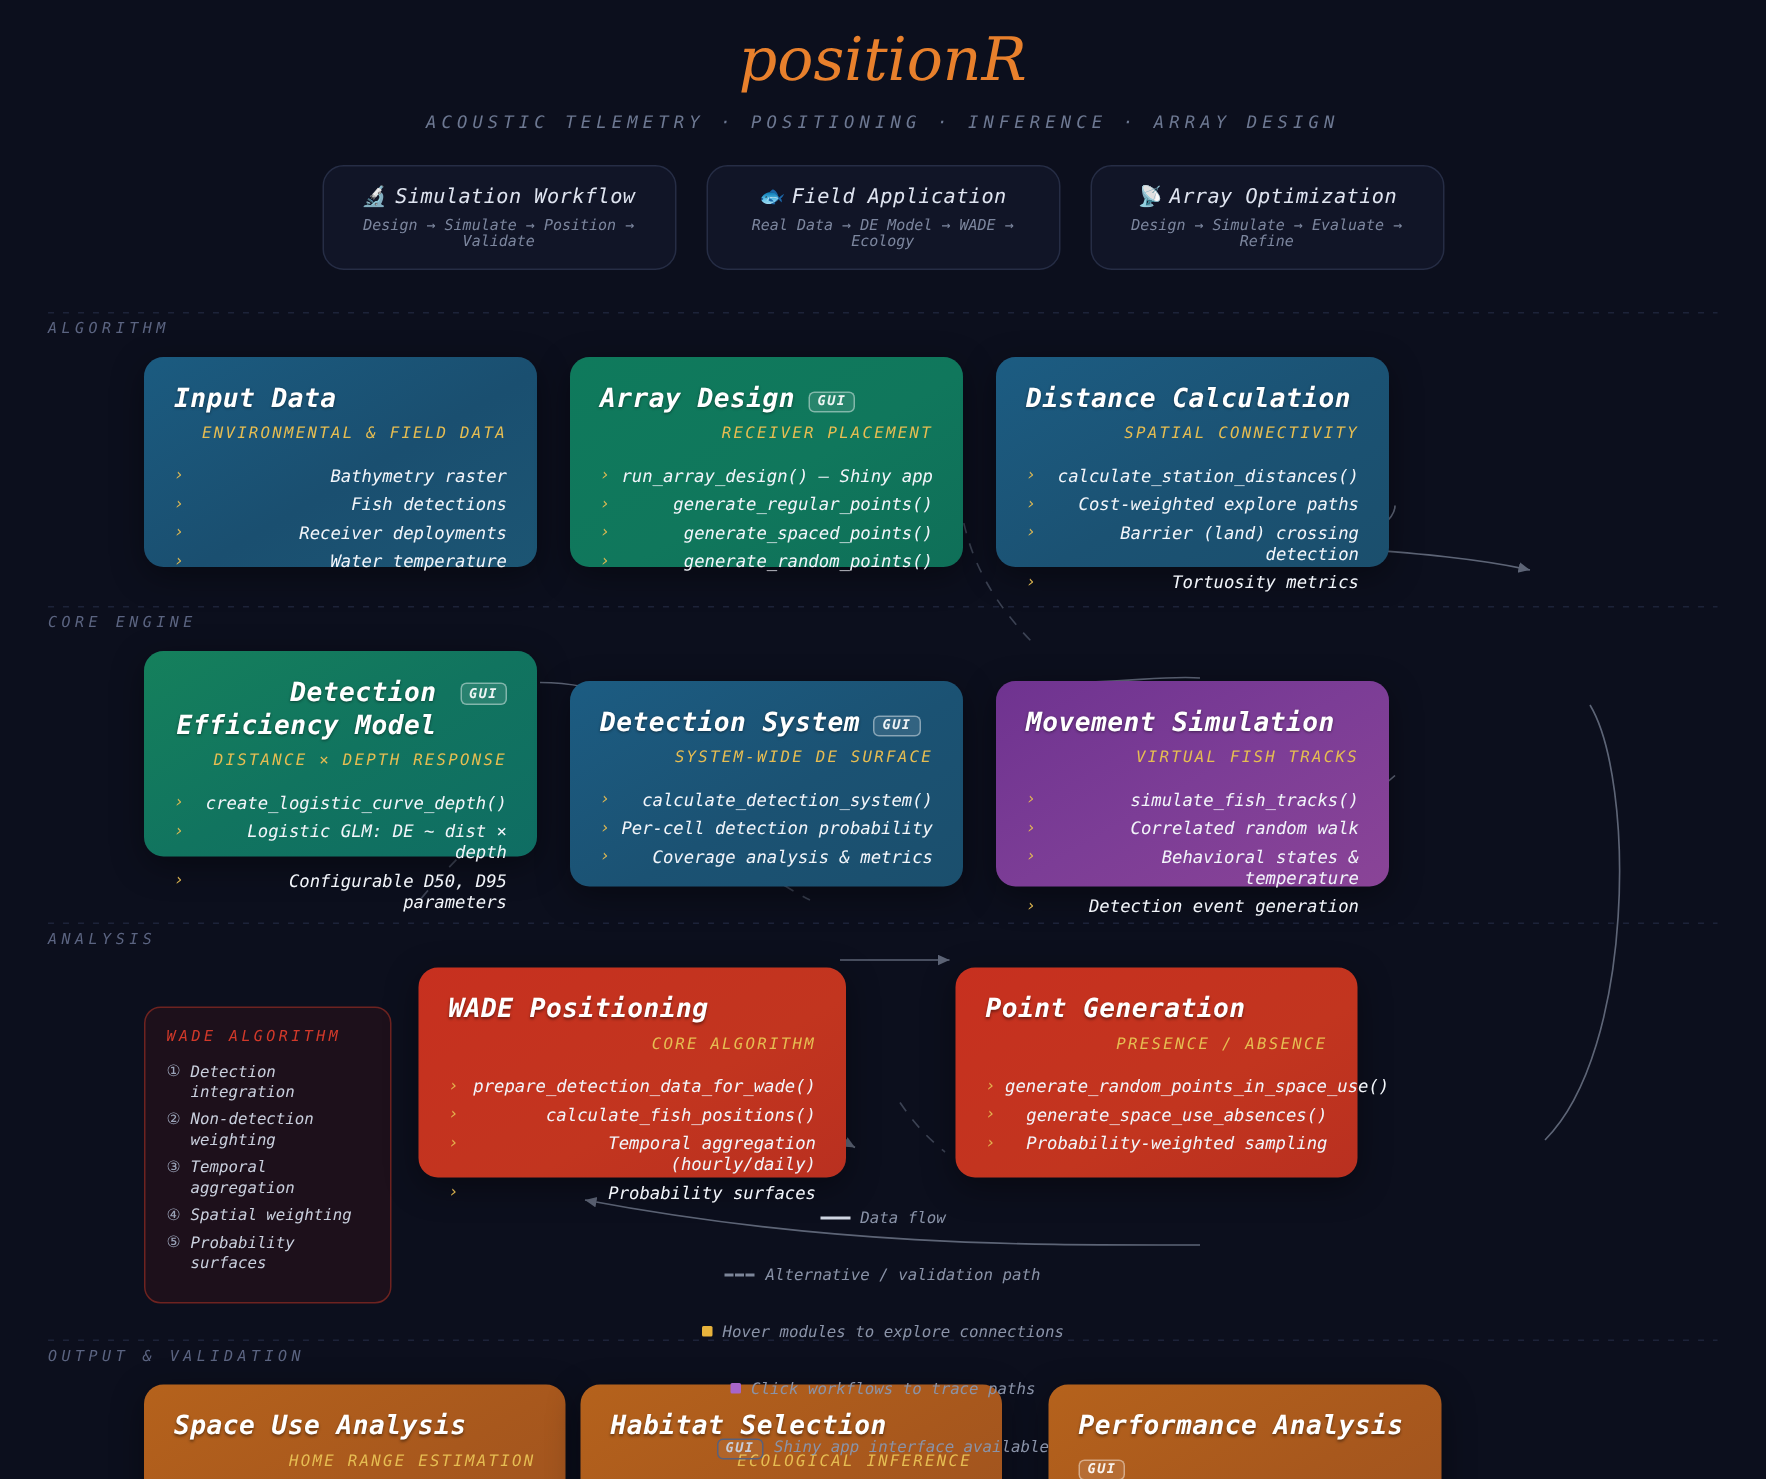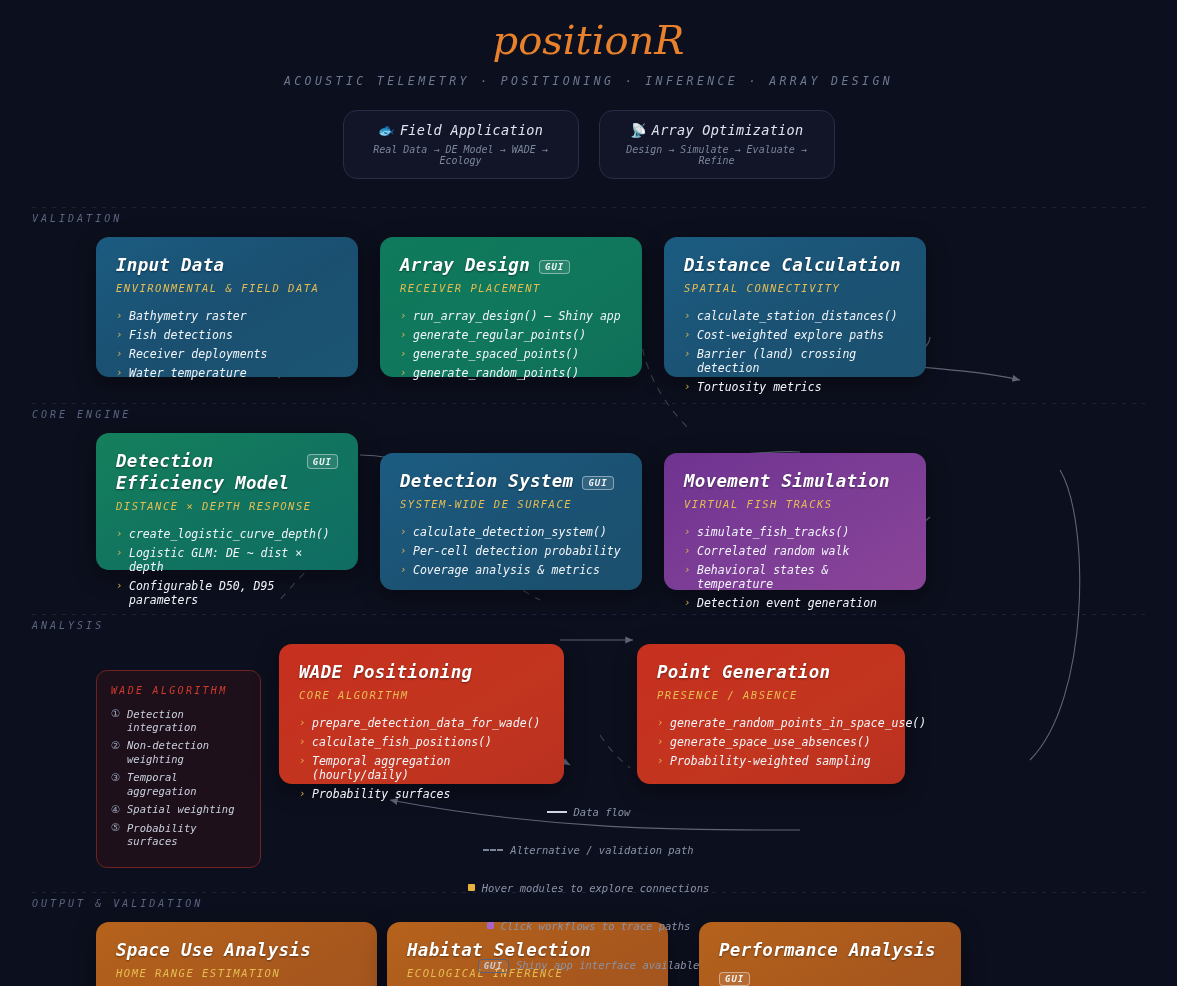--- a/index.html
+++ b/index.html
@@ -56,20 +56,21 @@
   }
 
   .row { display: flex; gap: 22px; padding: 0 96px; align-items: flex-start; }
 
   
   .card {
     position: relative; z-index: 2;
     border-radius: 13px; padding: 18px 20px 20px;
     box-shadow: 0 6px 22px rgba(0,0,0,.38);
     color: #fff;
+    text-align: right;
   }
   .card-head { display: flex; align-items: center; gap: 9px; flex-wrap: wrap; }
   .card-title {
     font-size: 17.5px; font-weight: bold; letter-spacing: .3px;
     text-shadow: 0 1px 2px rgba(0,0,0,.45);
     line-height: 1.25;
   }
   .gui-badge {
     font-size: 9px; font-weight: bold; letter-spacing: 1px;
     border: 1px solid rgba(255,255,255,.42);
@@ -179,36 +180,42 @@
   </svg>
 
   <div class="header">
     <div class="brand">positionR</div>
     <div class="tagline">ACOUSTIC TELEMETRY · POSITIONING · INFERENCE · ARRAY DESIGN</div>
   </div>
 
   <div class="workflows">
     <div class="wf">
       <div class="wf-title">
+        <span class="emo">🔬</span><span>Simulation Workflow</span>
+      </div>
+      <div class="wf-sub">Design → Simulate → Position → Validate</div>
+    </div>
+    <div class="wf">
+      <div class="wf-title">
         <span class="emo">🐟</span><span>Field Application</span>
       </div>
       <div class="wf-sub">Real Data → DE Model → WADE → Ecology</div>
     </div>
     <div class="wf">
       <div class="wf-title">
         <span class="emo">📡</span><span>Array Optimization</span>
       </div>
       <div class="wf-sub">Design → Simulate → Evaluate → Refine</div>
     </div>
   </div>
 
   <div class="section" style="margin-top:28px;">
     <div style="position:relative;height:18px;">
       <div class="sec-rule"></div>
-      <div class="sec-label" style="padding-top:6px;">VALIDATION</div>
+      <div class="sec-label" style="padding-top:6px;">ALGORITHM</div>
     </div>
     <div class="row" style="margin-top:12px;">
       <div class="card c-blue" style="width:262px;height:140px;">
         <div class="card-head">
           <span class="card-title">Input Data</span>
         </div>
         <div class="card-sub">ENVIRONMENTAL &amp; FIELD DATA</div>
         <ul>
           <li>Bathymetry raster</li>
           <li>Fish detections</li>

